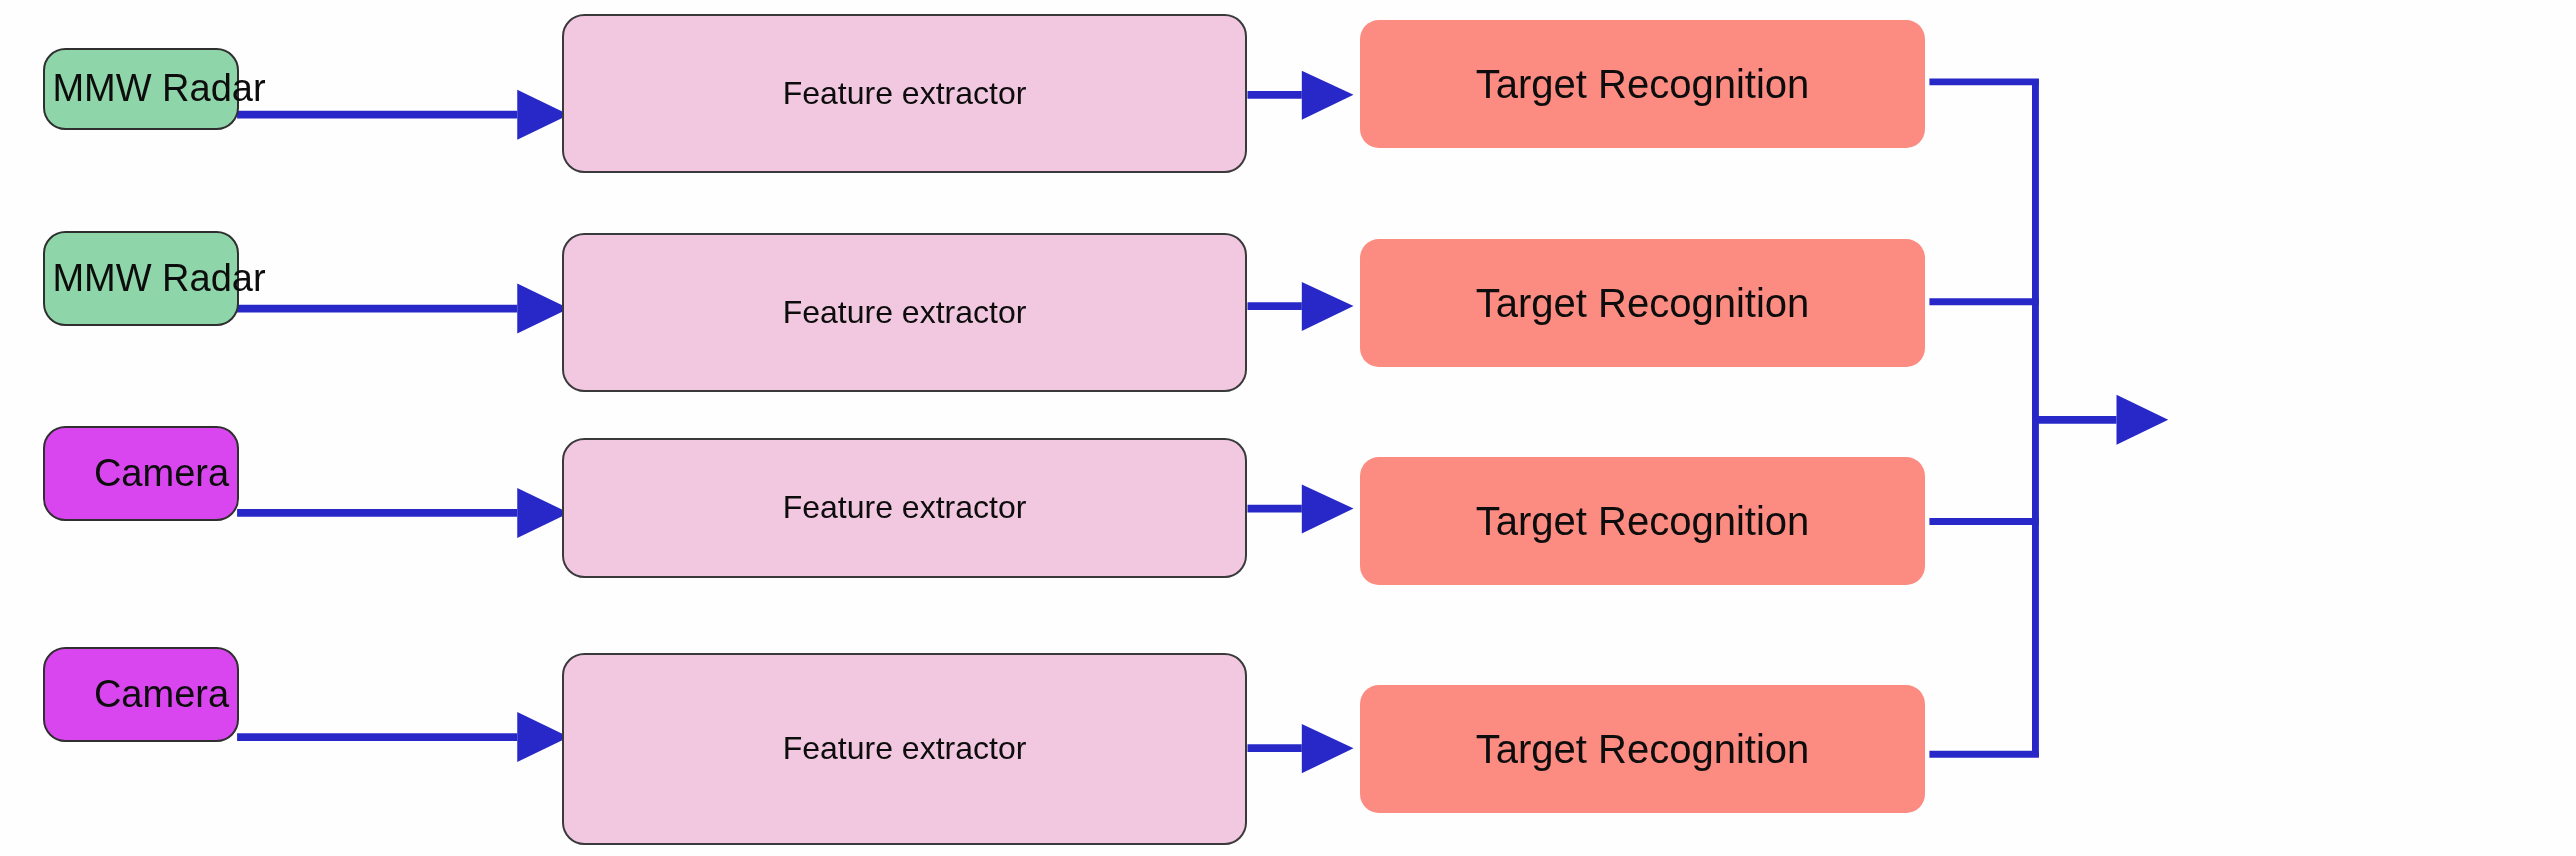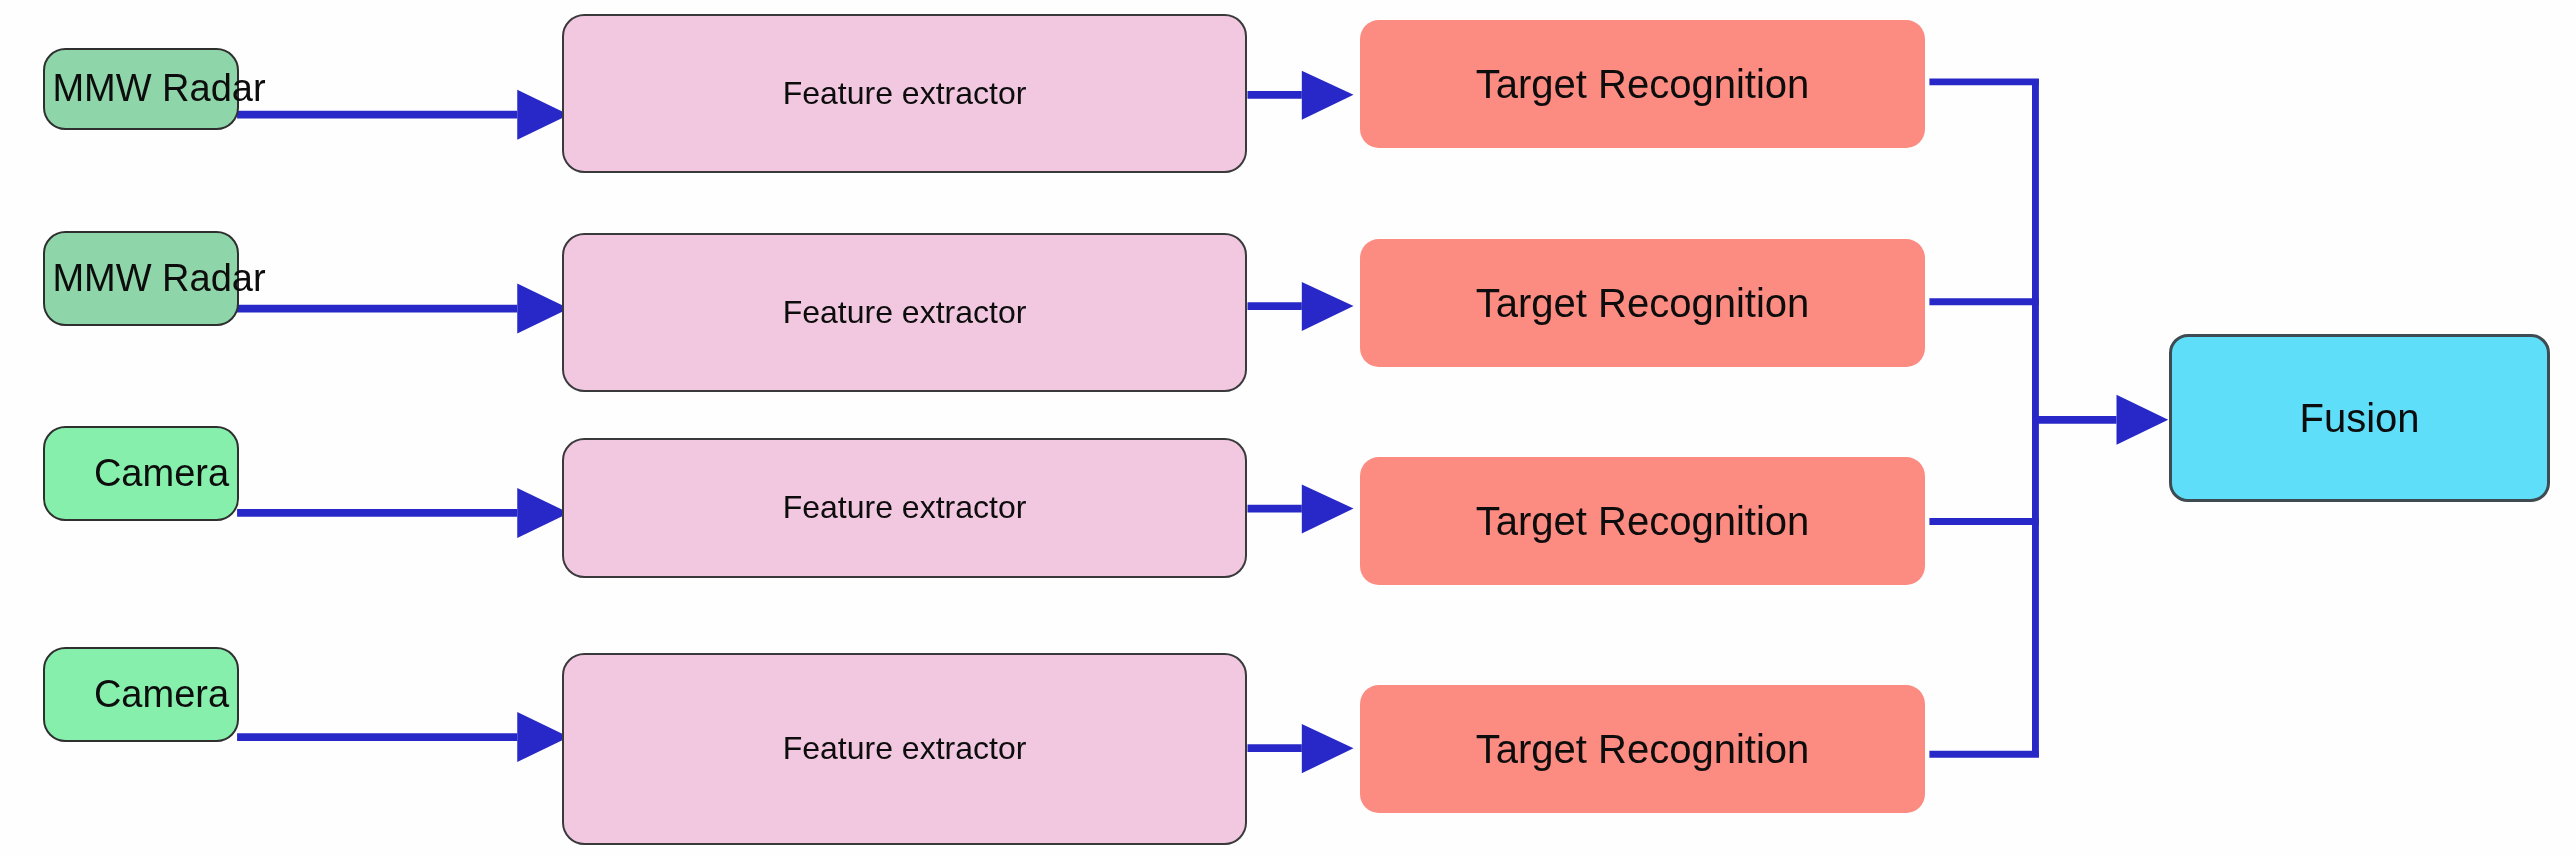--- a/index.html
+++ b/index.html
@@ -28,21 +28,21 @@
     line-height: 1.1;
     white-space: nowrap;
   }
   
   .node-sensor {
     border-radius: 22.4px;
     border: 2.6px solid #2f2f30;
     font-size: 38px;
   }
   .node-sensor.radar { background: #8ed6a9; padding-left: 36px; }
-  .node-sensor.camera { background: #86efac; padding-left: 41px; }
+  .node-sensor.camera { background: #d946ef; padding-left: 41px; }
 
   
   .node-feature {
     background: #f2c8e0;
     border-radius: 22.4px;
     border: 2.6px solid #3a3a3c;
     font-size: 32px;
   }
 
   
@@ -184,18 +184,15 @@
   </div>
 
   <div class="node node-feature" style="left:562px; top:653px; width:685px; height:192px;">
     <span>Feature extractor</span>
   </div>
 
   <div class="node node-target" style="left:1360px; top:685px; width:565px; height:128px;">
     <span>Target Recognition</span>
   </div>
 
-  <div class="node node-fusion" style="left:2169px; top:334px; width:381px; height:168px;">
-    <span>Fusion</span>
-  </div>
 
 </div>
 
 
 </body></html>

